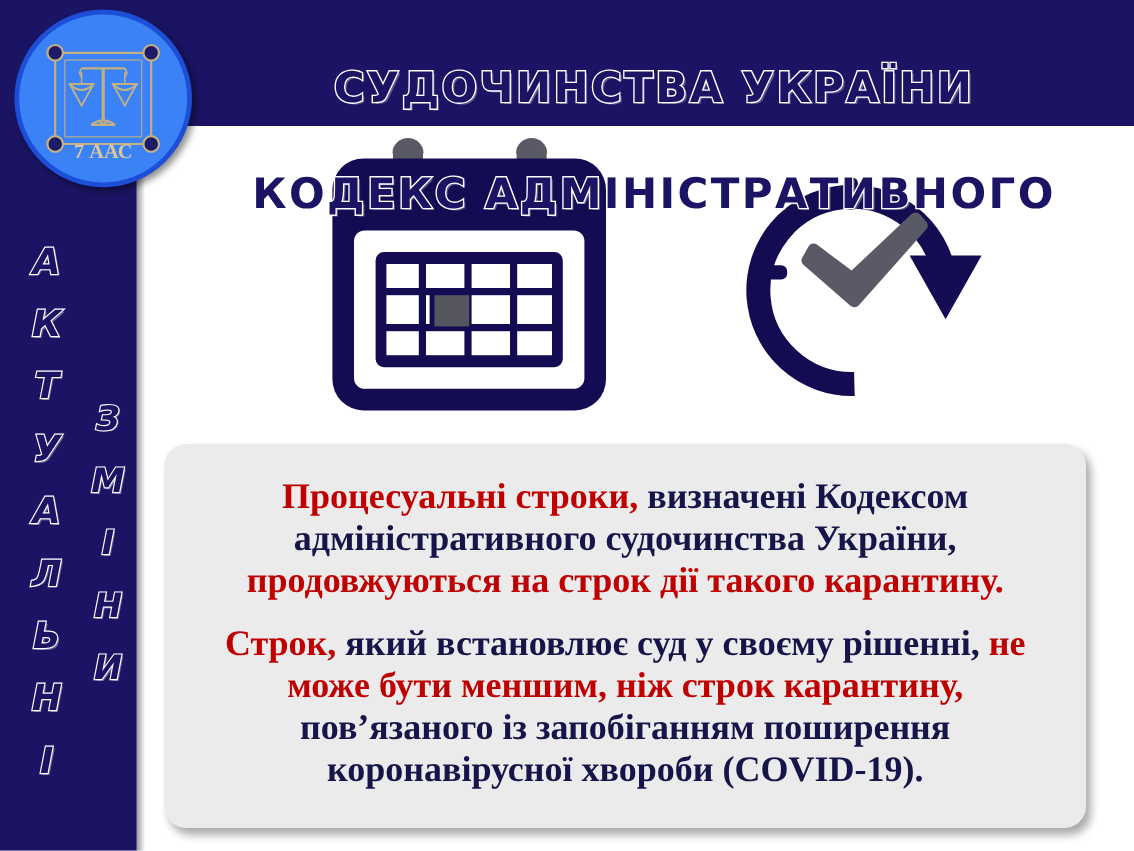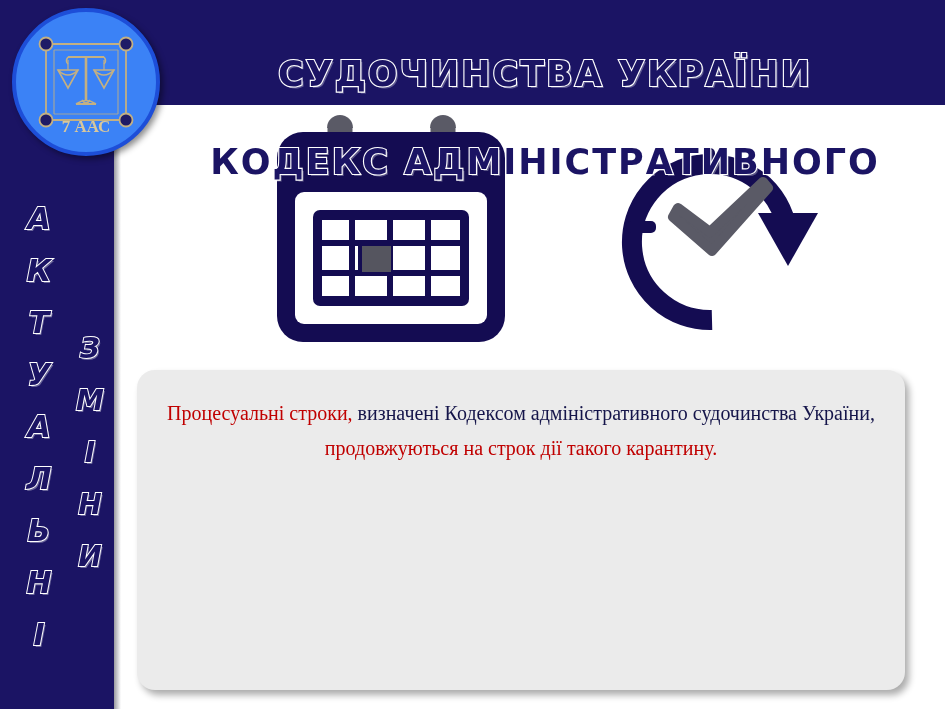--- a/index.html
+++ b/index.html
@@ -142,22 +142,22 @@
     background: #ebebeb;
     border-radius: 18px;
     box-shadow: 4px 5px 7px rgba(0,0,0,0.33);
     z-index: 3;
     box-sizing: border-box;
     padding: 26px 28px 20px 28px;
     text-align: center;
   }
   .para {
     font-family: "Liberation Serif", serif;
-    font-weight: normal;
-    font-size: 20px;
+    font-weight: bold;
+    font-size: 30px;
     line-height: 35px;
     color: #15154a;
     margin: 0;
   }
   #para-1 { margin-bottom: 18px; }
   .hl { color: #c00000; }
 </style>
 </head>
 <body>
 
@@ -277,14 +277,17 @@
   </div>
 
 </div>
 
 <div id="content-card">
 
   <p id="para-1" class="para">
     <span class="hl">Процесуальні строки,</span><span> визначені Кодексом адміністративного судочинства України,</span><span class="hl"> продовжуються на строк дії такого карантину.</span>
   </p>
 
+  <p id="para-2" class="para">
+    <span class="hl">Строк,</span><span> який встановлює суд у своєму рішенні,</span><span class="hl"> не може бути меншим, ніж строк карантину,</span><span> пов’язаного із запобіганням поширення коронавірусної хвороби (COVID-19).</span>
+  </p>
 
 </div>
 
 </body></html>

